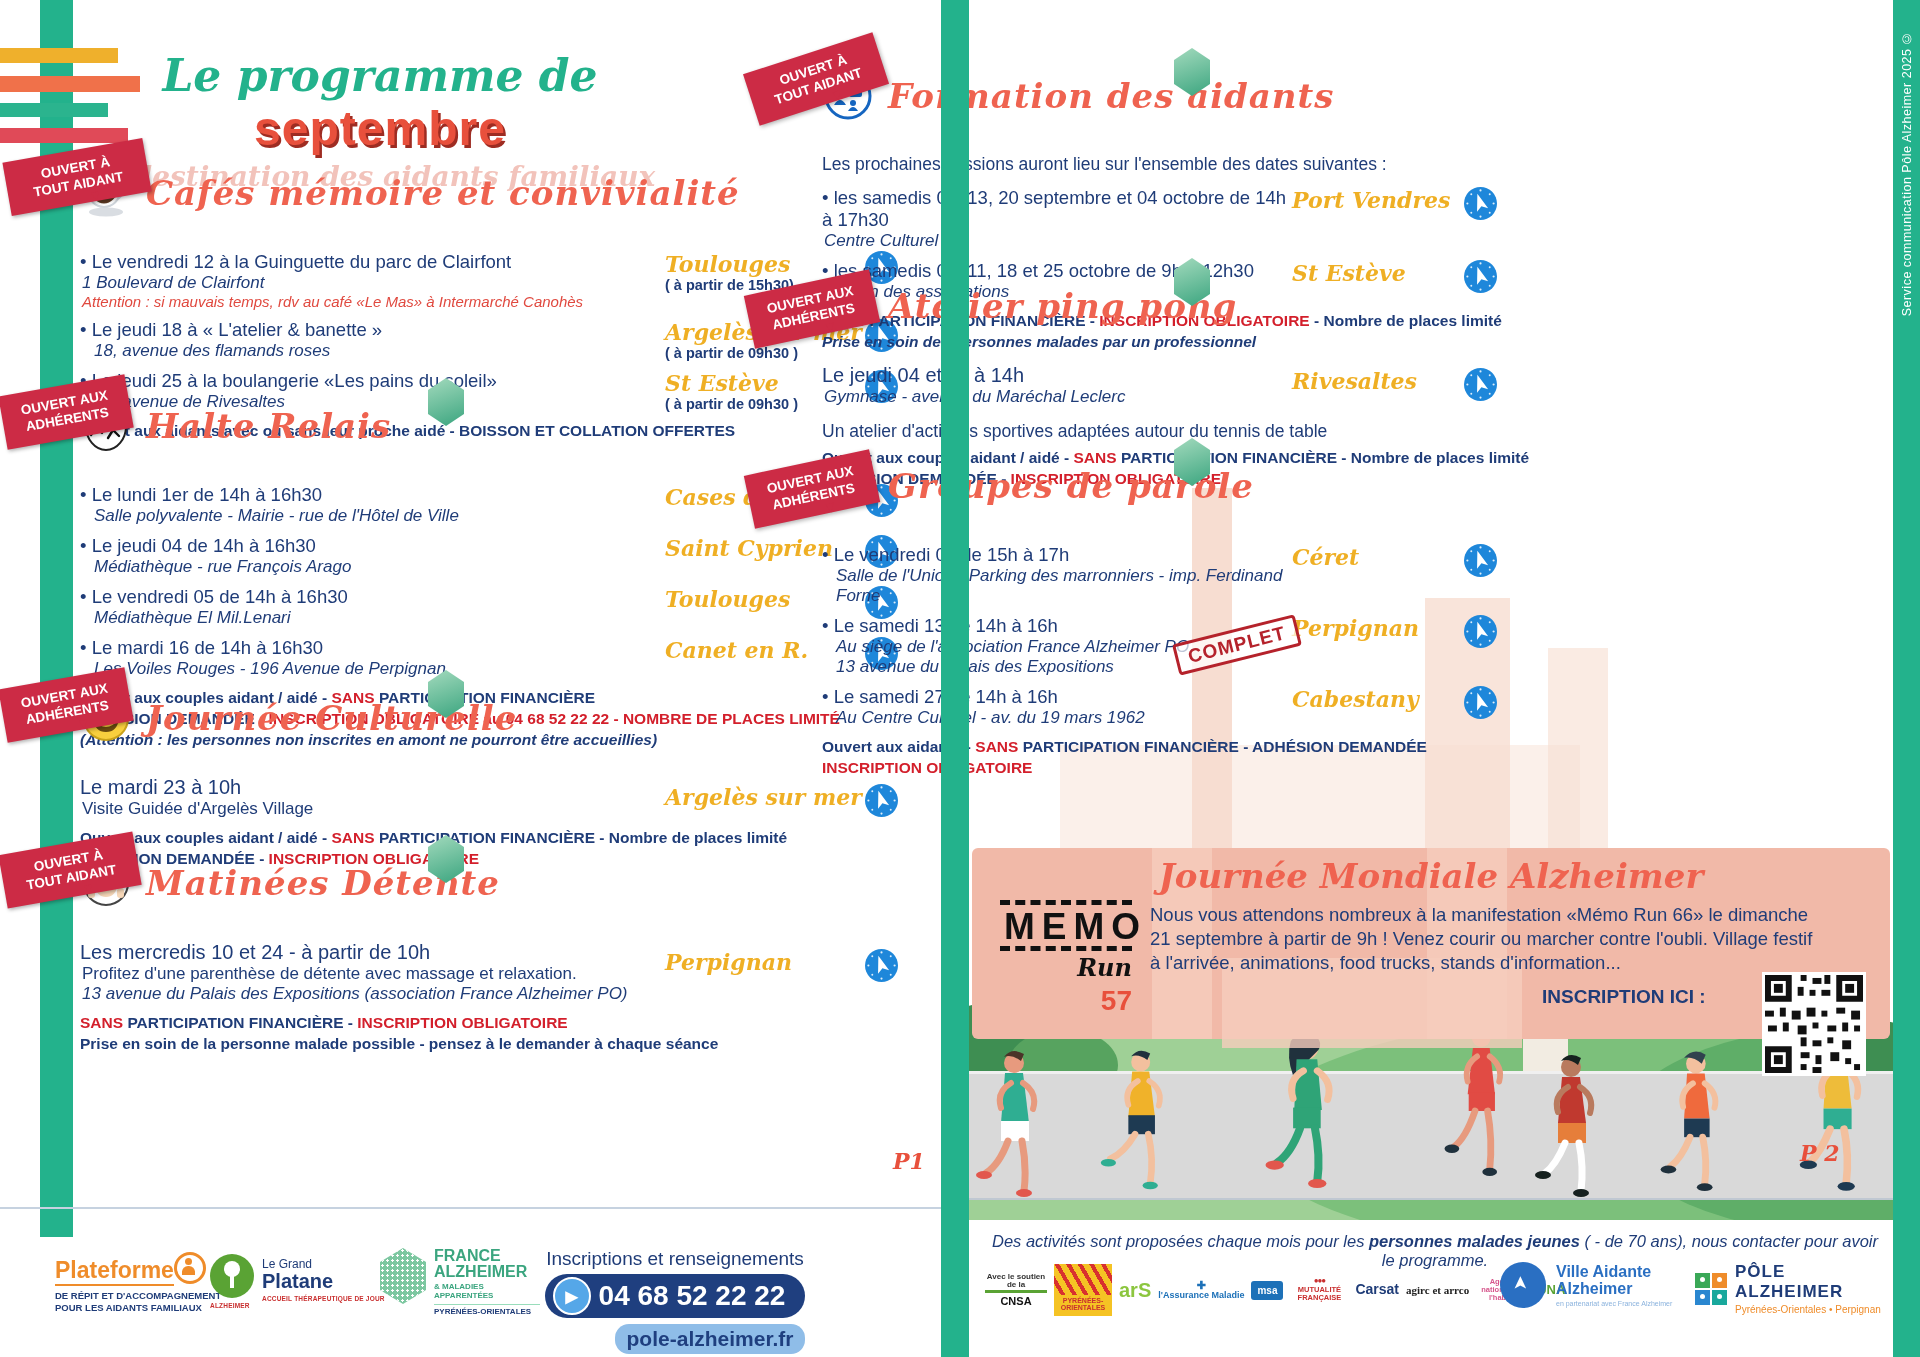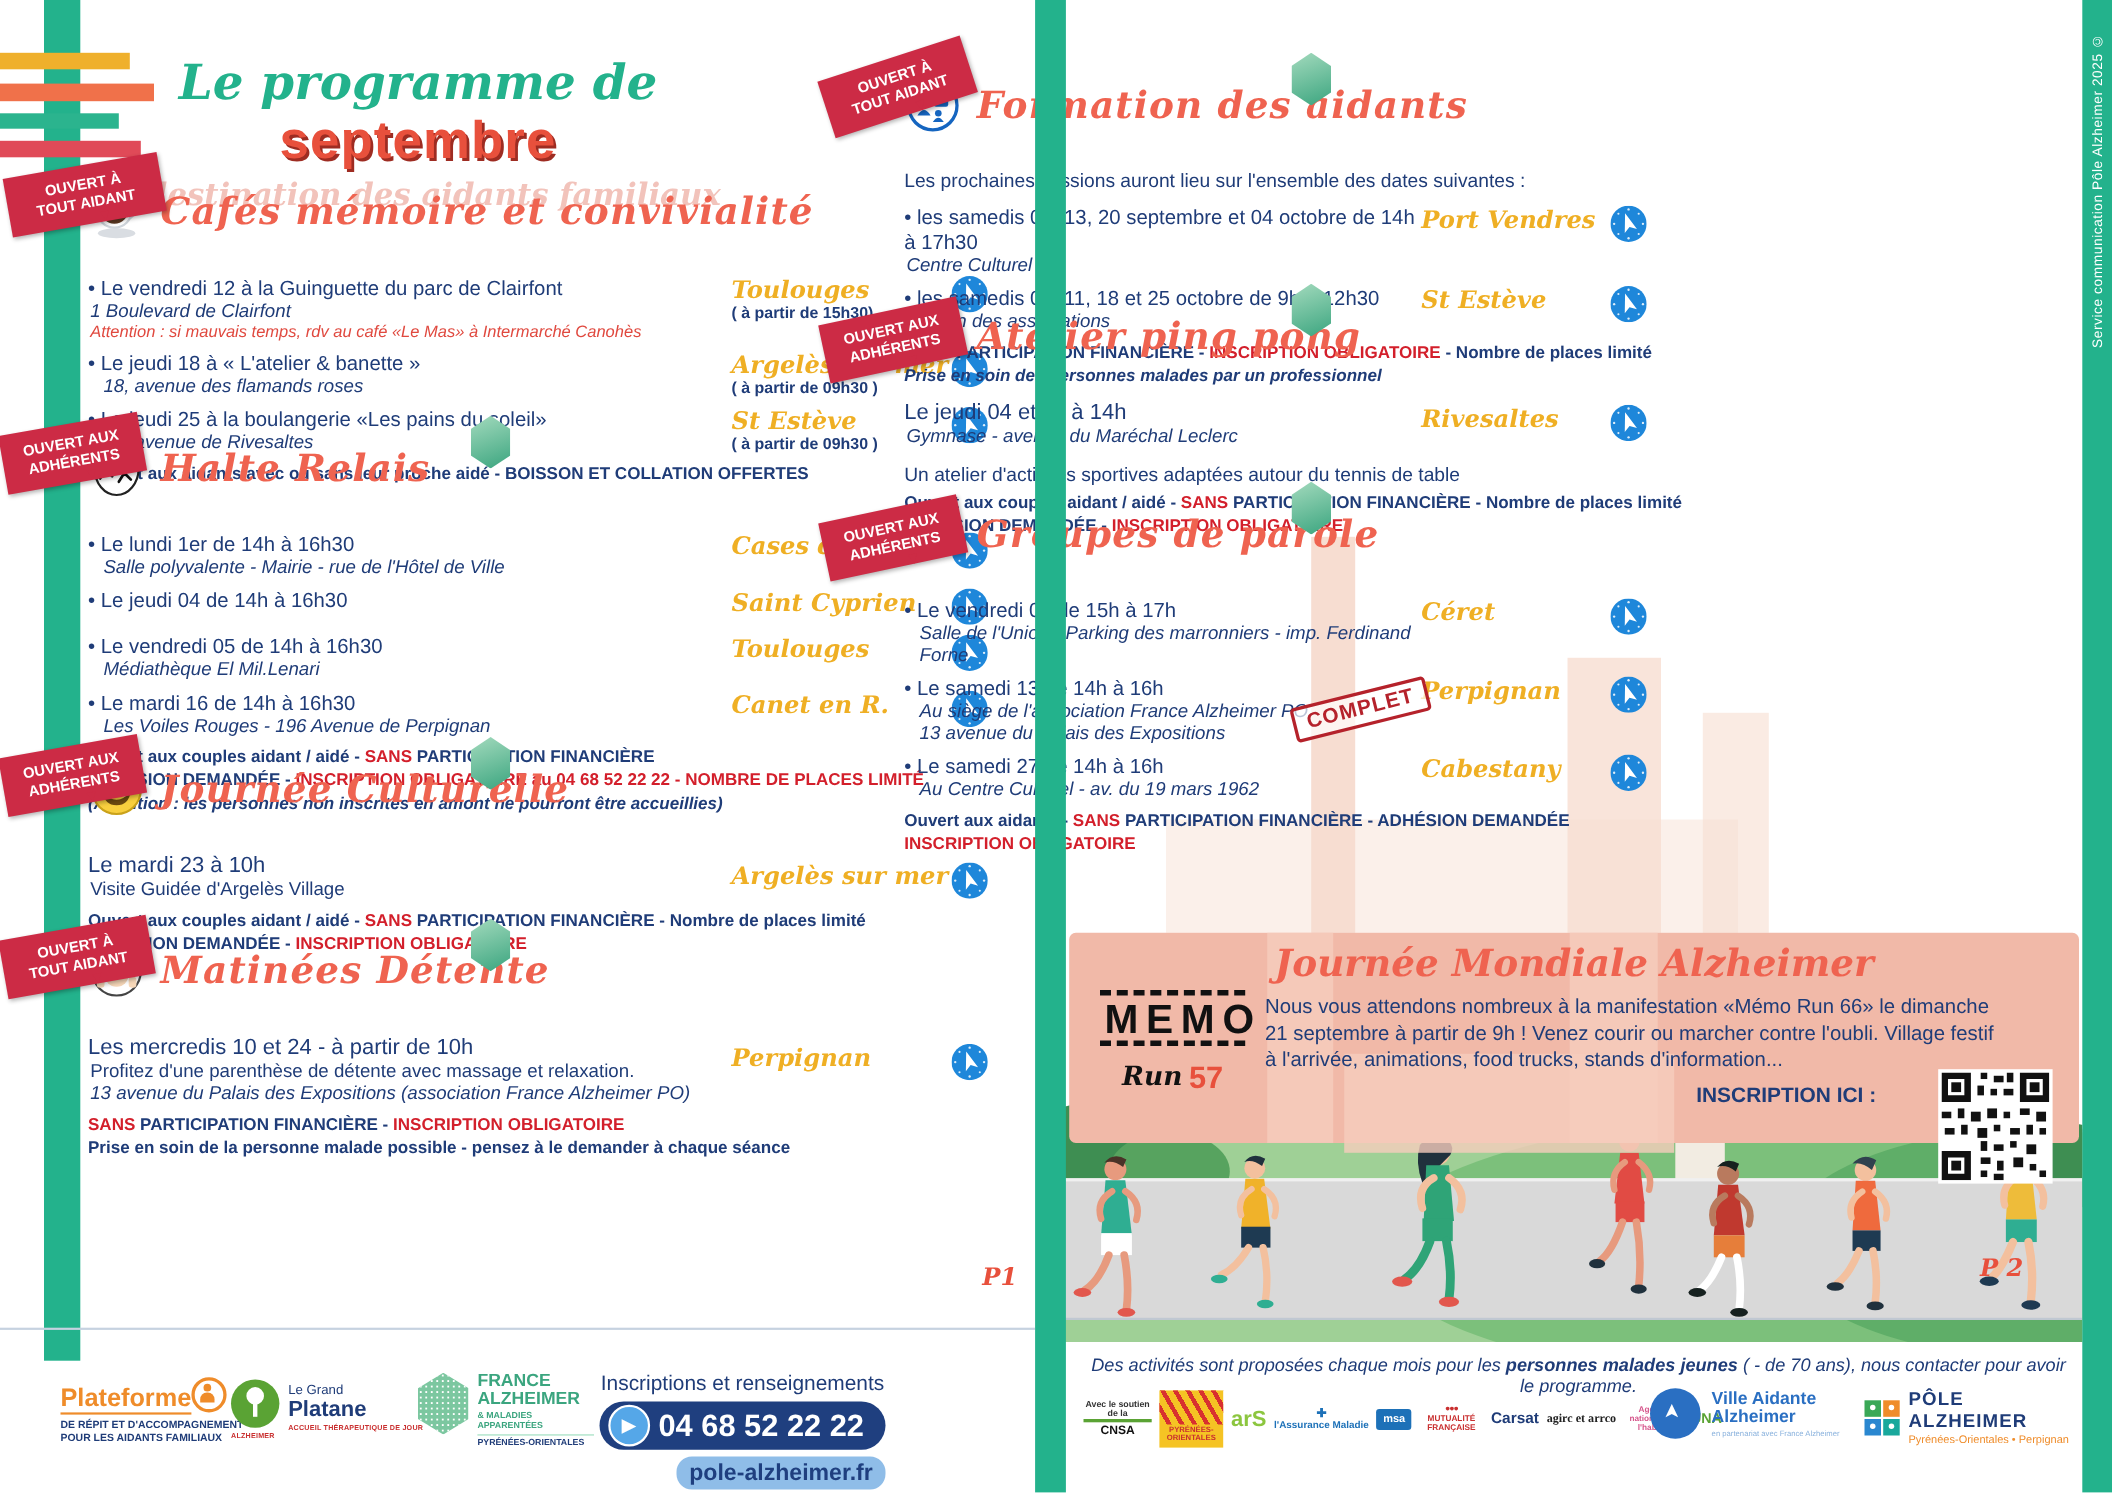--- a/index.html
+++ b/index.html
@@ -81,21 +81,21 @@
           border-radius:6px;z-index:1;}
   .banner .band{position:absolute;top:0;height:100%;background:#f6cdbd;opacity:.8;}
   .banner-title{position:absolute;left:0;right:0;top:8px;text-align:center;font-size:34px;color:#ef6350;z-index:2;}
   .banner-body{position:absolute;left:178px;top:55px;width:665px;font-size:18.5px;line-height:1.3;color:#1f3c78;z-index:2;}
   .banner-cta{position:absolute;left:570px;top:138px;font-size:19px;font-weight:bold;color:#1f3c78;z-index:2;}
   .qr{position:absolute;left:1762px;top:972px;width:98px;height:98px;background:#fff;padding:3px;z-index:3;cursor:pointer;}
   .qr svg{width:100%;height:100%;}
   .memo-logo{position:absolute;left:1000px;top:900px;width:132px;z-index:2;text-align:center;}
   .memo-word{font-size:37px;font-weight:900;color:#111;letter-spacing:7px;line-height:1;
              border-top:5px dashed #111;border-bottom:5px dashed #111;padding:3px 0 1px 4px;}
-  .memo-bottom{display:flex;justify-content:center;align-items:flex-end;gap:6px;margin-top:12px;}
+  .memo-bottom{display:flex;justify-content:center;align-items:flex-end;gap:6px;margin-top:2px;flex-direction:column;}
   .memo-run{font-family:"DejaVu Serif",serif;font-style:italic;font-weight:bold;font-size:24px;color:#111;}
   .memo-66{font-size:28px;font-weight:900;color:#e8503c;line-height:.9;}
   
   .footer1{position:absolute;left:55px;top:1248px;width:870px;z-index:3;}
   .logo-plateforme{position:absolute;left:0;top:4px;width:175px;}
   .lp-name{color:#ef8c2a;font-size:23px;font-weight:bold;border-bottom:2px solid #ef8c2a;display:inline-block;}
   .lp-ico{display:inline-block;width:26px;height:26px;border:3px solid #ef8c2a;border-radius:50%;position:relative;vertical-align:-6px;}
   .lp-ico::before{content:"";position:absolute;left:8px;top:3px;width:7px;height:7px;border-radius:50%;background:#ef8c2a;}
   .lp-ico::after{content:"";position:absolute;left:5px;top:11px;width:13px;height:9px;border-radius:6px 6px 0 0;background:#ef8c2a;}
   .lp-sub{font-size:9.5px;color:#1f3c78;font-weight:bold;margin-top:4px;line-height:1.3;}
@@ -301,20 +301,21 @@
                 <circle cx="26.5" cy="7.5" r="1"></circle>
                 <circle cx="7.5" cy="26.5" r="1"></circle>
                 <circle cx="26.5" cy="26.5" r="1"></circle>
               </g>
               <path d="M17 6.5 L23 24 L17 20 L11 24 Z" fill="#fff" transform="rotate(-18 17 17)"></path>
             </svg></span>
       </div>
       <div class="ev">
         <div class="ev-main">
           <div class="ev-date bullet" data-bind="page1.sections.1.events.1.date">Le jeudi 04 de 14h à 16h30</div>
+          <div class="ev-venue" data-bind="page1.sections.1.events.1.venue">Médiathèque - rue François Arago</div>
         </div>
         <div class="ev-loc">
             <div class="loc-name" data-bind="page1.sections.1.events.1.location">Saint Cyprien</div>
           </div>
         <span class="compass"><svg viewBox="0 0 34 34">
               <circle cx="17" cy="17" r="17" fill="#1e87da"></circle>
               <g fill="#fff" opacity=".85">
                 <circle cx="17" cy="3.5" r="1.1"></circle>
                 <circle cx="17" cy="30.5" r="1.1"></circle>
                 <circle cx="3.5" cy="17" r="1.1"></circle>

